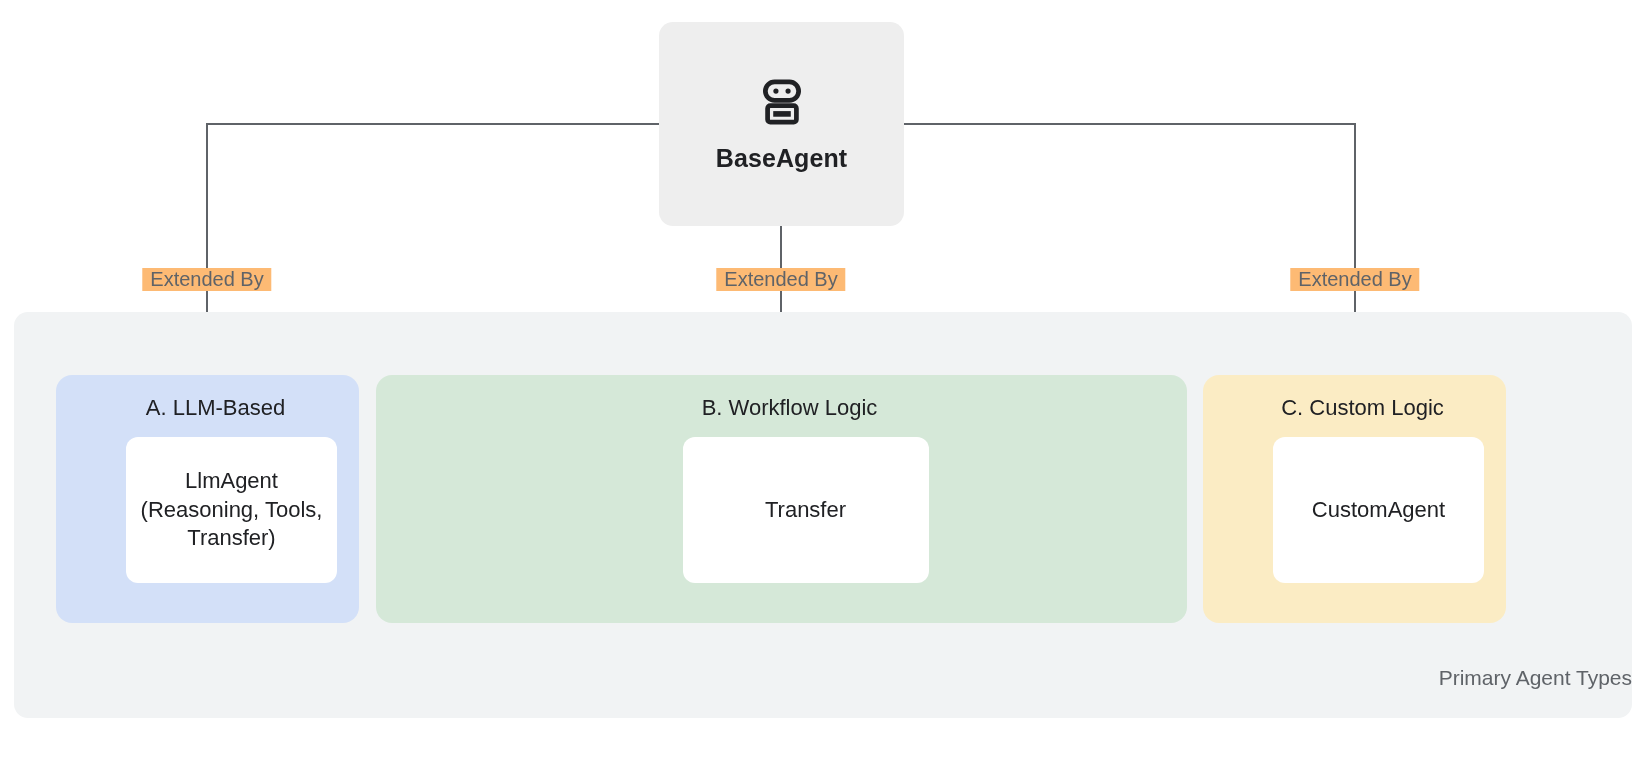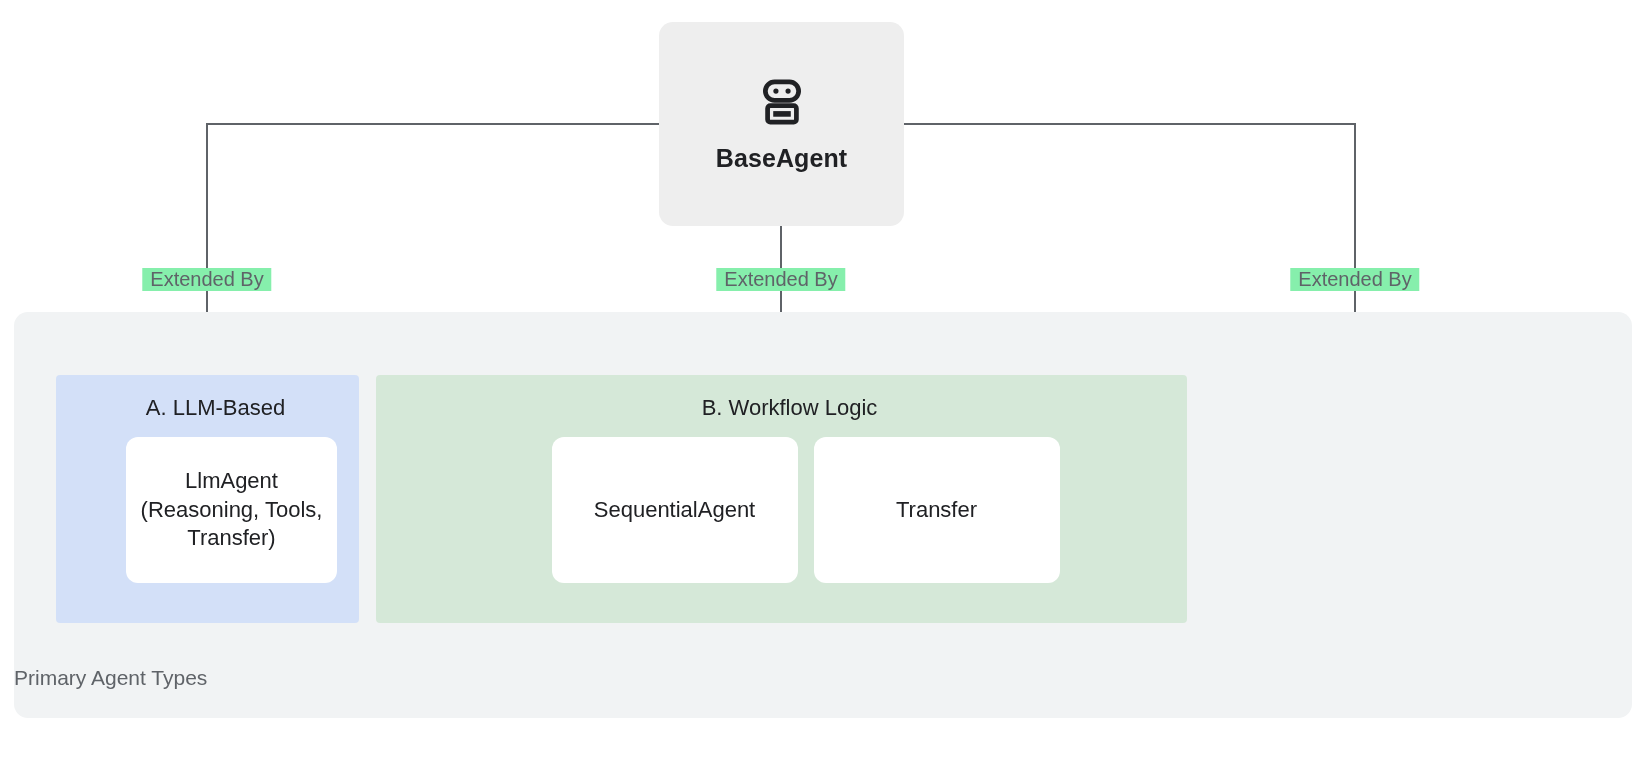--- a/index.html
+++ b/index.html
@@ -55,50 +55,51 @@
     font-weight: bold;
     color: #202124;
     letter-spacing: 0.1px;
   }
 
   
   .edge-label {
     position: absolute;
     font-size: 20px;
     color: #5f6368;
-    background: #86efac;
+    background: #fdba74;
     padding: 0 8px;
     white-space: nowrap;
     transform: translateX(-50%);
   }
 
   
   .group-container {
     position: absolute;
     left: 14px;
     top: 312px;
     width: 1618px;
     height: 406px;
     background: #f1f3f4;
     border-radius: 14px;
   }
   .group-caption {
     position: absolute;
     left: 0;
     right: 0;
     bottom: 28px;
-    text-align: left;
+    text-align: right;
     font-size: 21px;
     color: #5f6368;
+    padding-left: 20px;
   }
 
   
   .panel {
     position: absolute;
-    border-radius: 4px;
+    border-radius: 16px;
     box-sizing: border-box;
     padding-top: 20px;
     padding-left: 16px;
   }
   .panel-title {
     text-align: center;
     font-size: 22px;
     color: #202124;
     margin-bottom: 16px;
   }
@@ -205,19 +206,24 @@
   <div class="panel" id="panel-llm">
     <div class="panel-title">A. LLM-Based</div>
     <div class="panel-cards">
       <div class="leaf-card">LlmAgent<br>(Reasoning, Tools,<br>Transfer)</div>
     </div>
   </div>
 
   <div class="panel" id="panel-workflow">
     <div class="panel-title">B. Workflow Logic</div>
     <div class="panel-cards">
-      <div class="leaf-card">SequentialAgent</div>
       <div class="leaf-card">Transfer</div>
     </div>
   </div>
 
+  <div class="panel" id="panel-custom">
+    <div class="panel-title">C. Custom Logic</div>
+    <div class="panel-cards">
+      <div class="leaf-card">CustomAgent</div>
+    </div>
+  </div>
 
 </div>
 
 </body></html>

